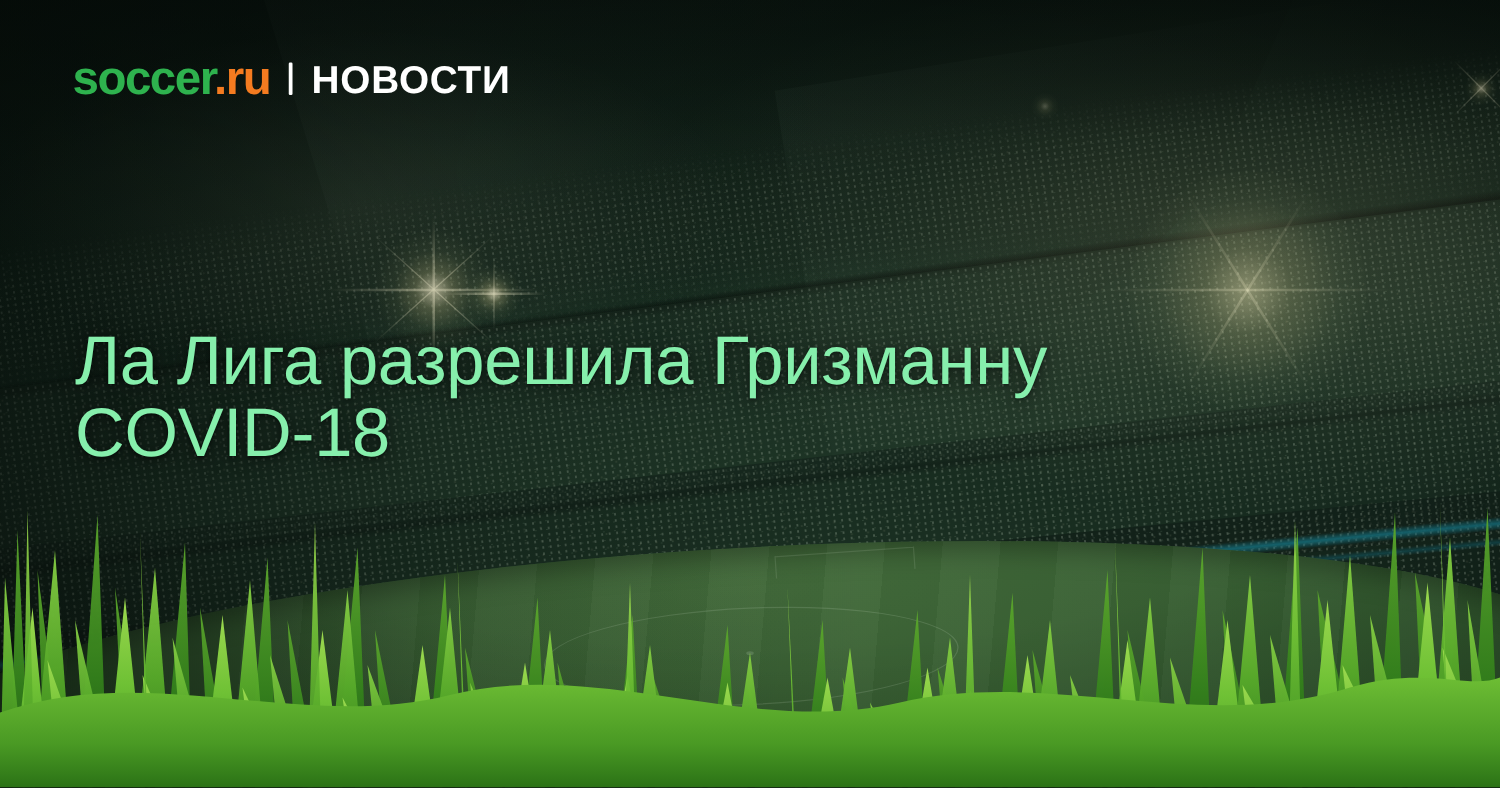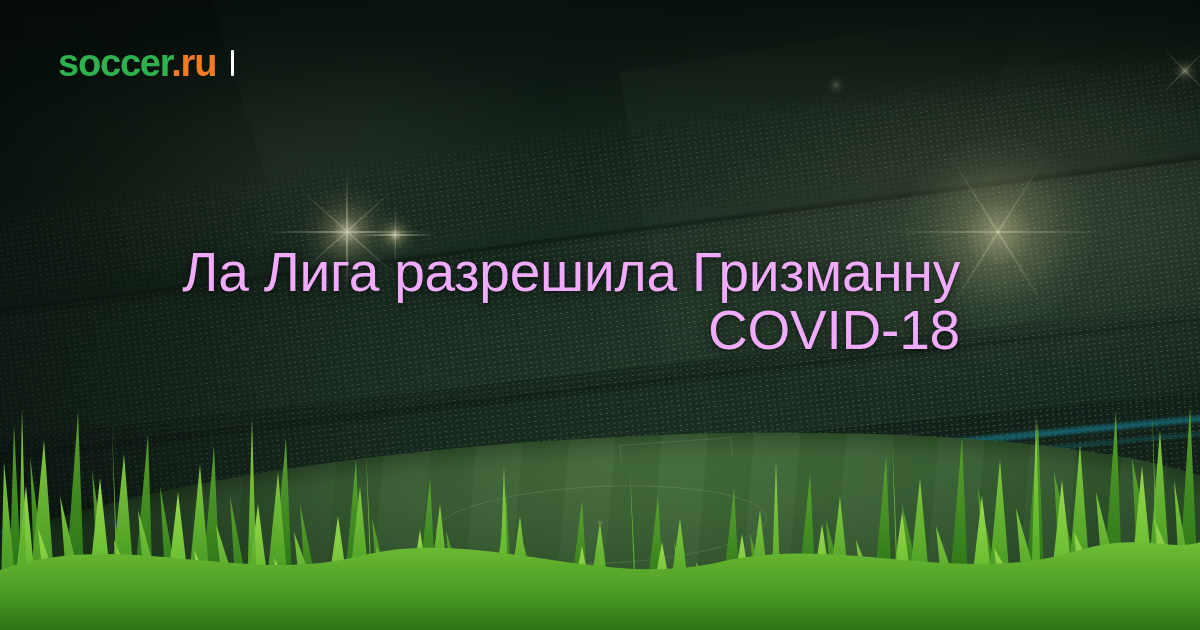--- a/index.html
+++ b/index.html
@@ -11,21 +11,20 @@
   body {
     font-family: "Liberation Sans", sans-serif;
   }
 
   .share-card {
     position: relative;
     width: 1200px;
     height: 630px;
     overflow: hidden;
     background: #0d1a14;
-    text-align: right;
   }
 
   
   .bg {
     position: absolute;
     inset: 0;
     overflow: hidden;
   }
 
   
@@ -293,24 +292,24 @@
     font-weight: bold;
     letter-spacing: 0.6px;
     line-height: 1;
     white-space: nowrap;
   }
 
   
   .headline {
     position: absolute;
     left: 60px;
-    top: 206px;
+    top: 222px;
     width: 900px;
     z-index: 6;
-    color: #f0abfc;
+    color: #86efac;
     font-size: 55px;
     font-weight: normal;
     line-height: 58px;
     letter-spacing: -0.2px;
     text-shadow: 0 2px 14px rgba(0,0,0,0.55), 0 1px 3px rgba(0,0,0,0.45);
   }
   .headline .line { display: block; white-space: nowrap; }
 </style>
 </head>
 <body>
@@ -515,20 +514,21 @@
 
       <path d="M0 230 L0 170 C 120 128, 240 186, 360 156 C 480 126, 600 190, 720 162 C 840 134, 960 188, 1080 150 C 1140 132, 1175 152, 1200 142 L1200 230 Z" fill="url(#gmass)"></path>
     </svg>
   </div>
 
   <div class="header">
     <div class="logo">
       <span class="soccer">soccer</span><span class="ru">.ru</span>
     </div>
     <div class="divider"></div>
+    <div class="section">НОВОСТИ</div>
   </div>
 
   <h1 class="headline">
     <span class="line">Ла Лига разрешила Гризманну</span>
     <span class="line">COVID-18</span>
   </h1>
 
 </div>
 
 </body></html>

